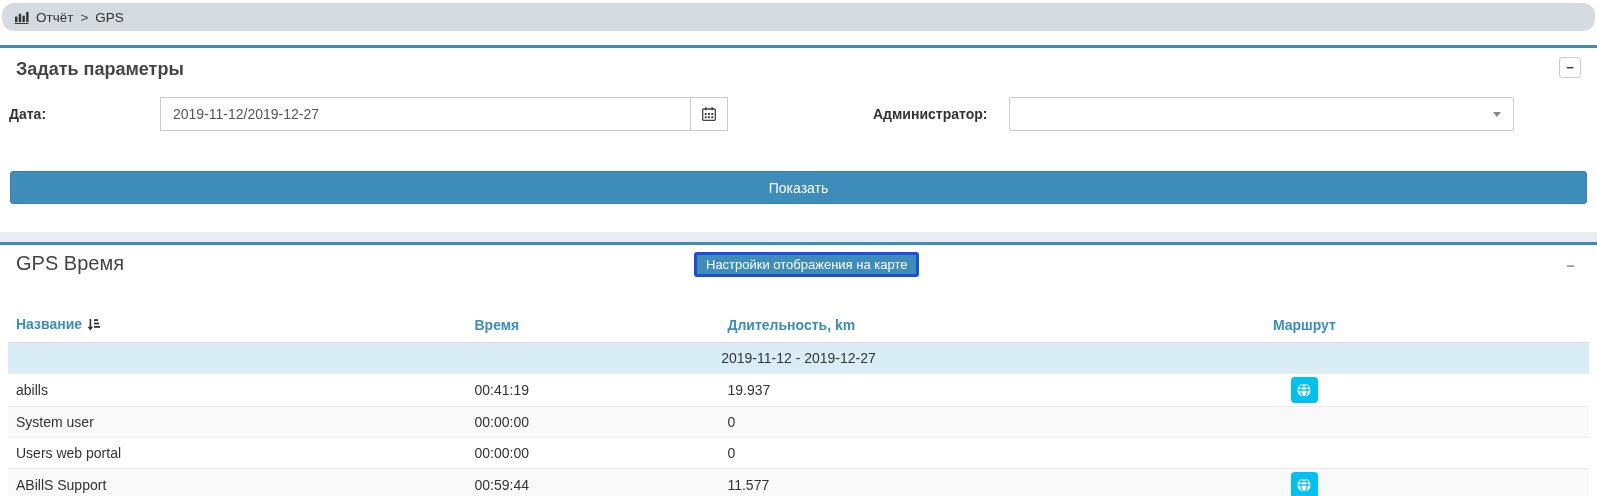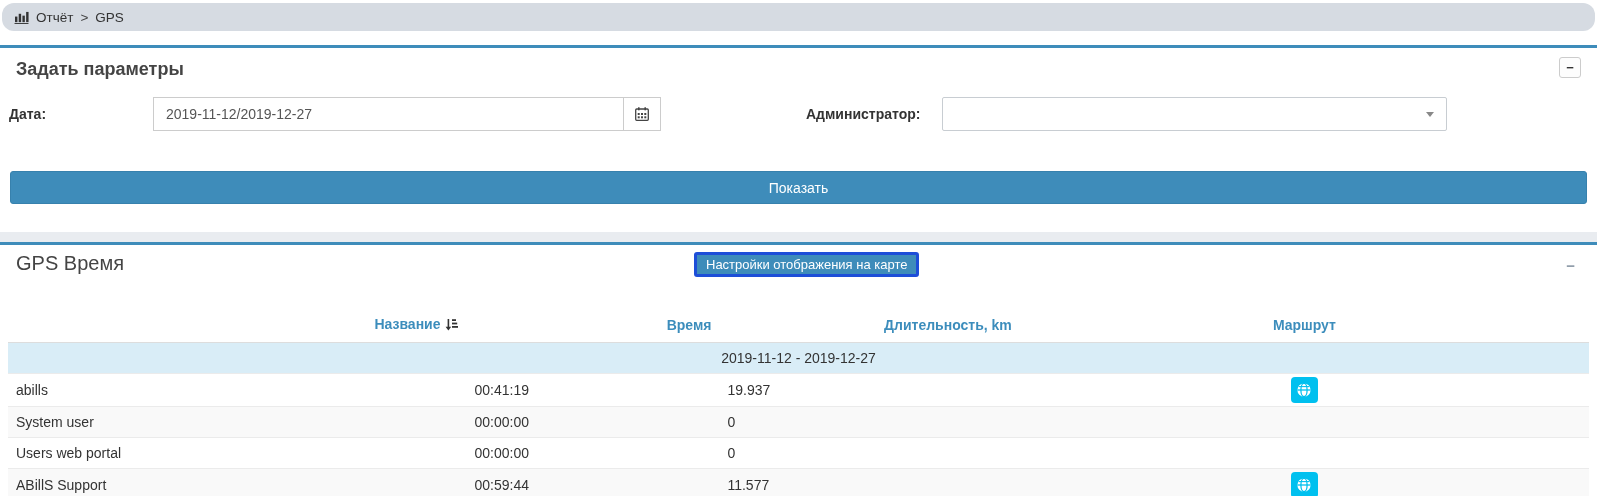--- a/index.html
+++ b/index.html
@@ -35,21 +35,21 @@
     width: 22px; height: 21px; padding: 0;
     border: 1px solid #ccc; border-radius: 3px;
     background: #fdfdfd; cursor: pointer;
     font-size: 13px; font-weight: bold; color: #333; line-height: 17px;
   }
 
   
   .form-row { display: flex; align-items: center; margin-top: 17px; }
   .lbl { font-weight: bold; font-size: 14px; color: #333; }
   .lbl-date { width: 120px; text-align: left; flex: 0 0 auto; }
-  .input-group { display: flex; margin-left: 24px; width: 508px; flex: 0 0 auto; }
+  .input-group { display: flex; margin-left: 31px; width: 568px; flex: 0 0 auto; }
   .date-input {
     flex: 1; height: 34px; border: 1px solid #ccc; border-right: none;
     padding: 0 12px; font-size: 14px; color: #555; outline: none;
     font-family: "Liberation Sans", "DejaVu Sans", sans-serif;
   }
   .addon {
     width: 38px; height: 34px; flex: 0 0 auto;
     border: 1px solid #ccc; background: #fff; cursor: pointer;
     display: flex; align-items: center; justify-content: center; padding: 0;
   }
@@ -89,21 +89,21 @@
   }
   .collapse-link {
     position: absolute; right: 14px; top: 13px;
     color: #8d9aa8; font-weight: 900; font-size: 15px;
     text-decoration: none; cursor: pointer; line-height: 15px;
   }
 
   
   table { width: 100%; border-collapse: collapse; margin-top: 23px; font-size: 14px; border-bottom: 1px solid #ddd; }
   th {
-    text-align: right; color: #3c8dbc; font-weight: bold;
+    text-align: left; color: #3c8dbc; font-weight: bold;
     padding: 8px 8px; border-bottom: 1px solid #ddd; white-space: nowrap;
     cursor: pointer;
   }
   th .sort-icon { margin-left: 5px; vertical-align: -2px; }
   td { padding: 7px 8px; }
   .group-row td {
     background: #d9edf7; text-align: center; color: #333; padding: 7px 8px;
   }
   .data-row td { border-top: 1px solid #ebebeb; }
   .data-row.stripe td { background: #f9f9f9; }

